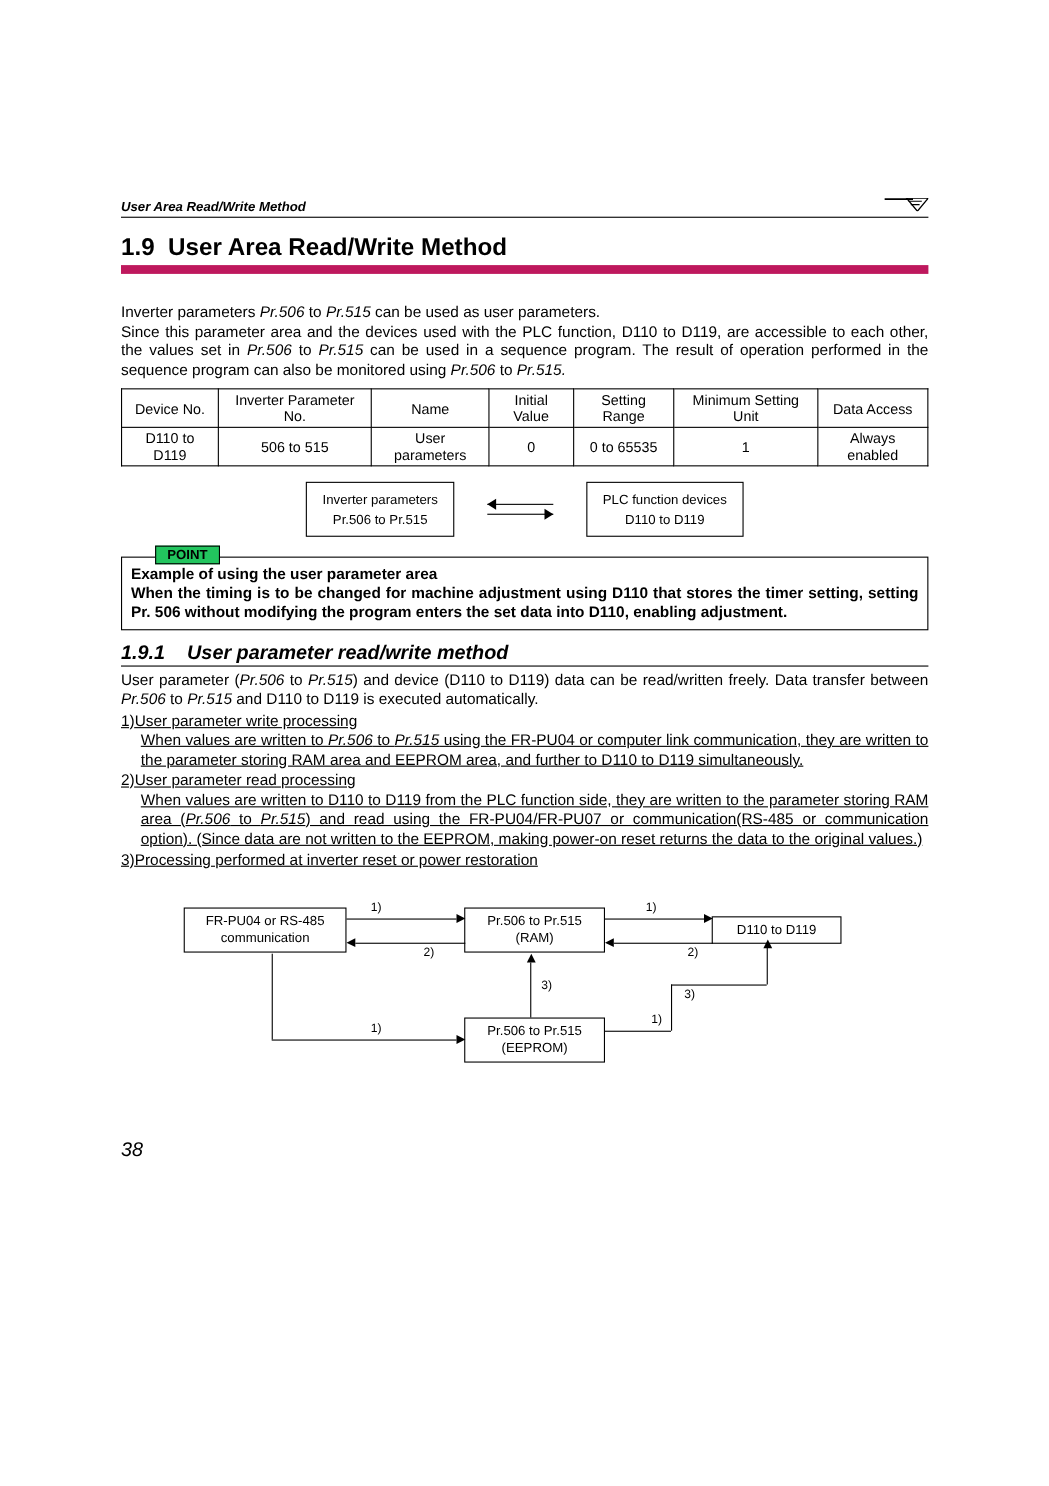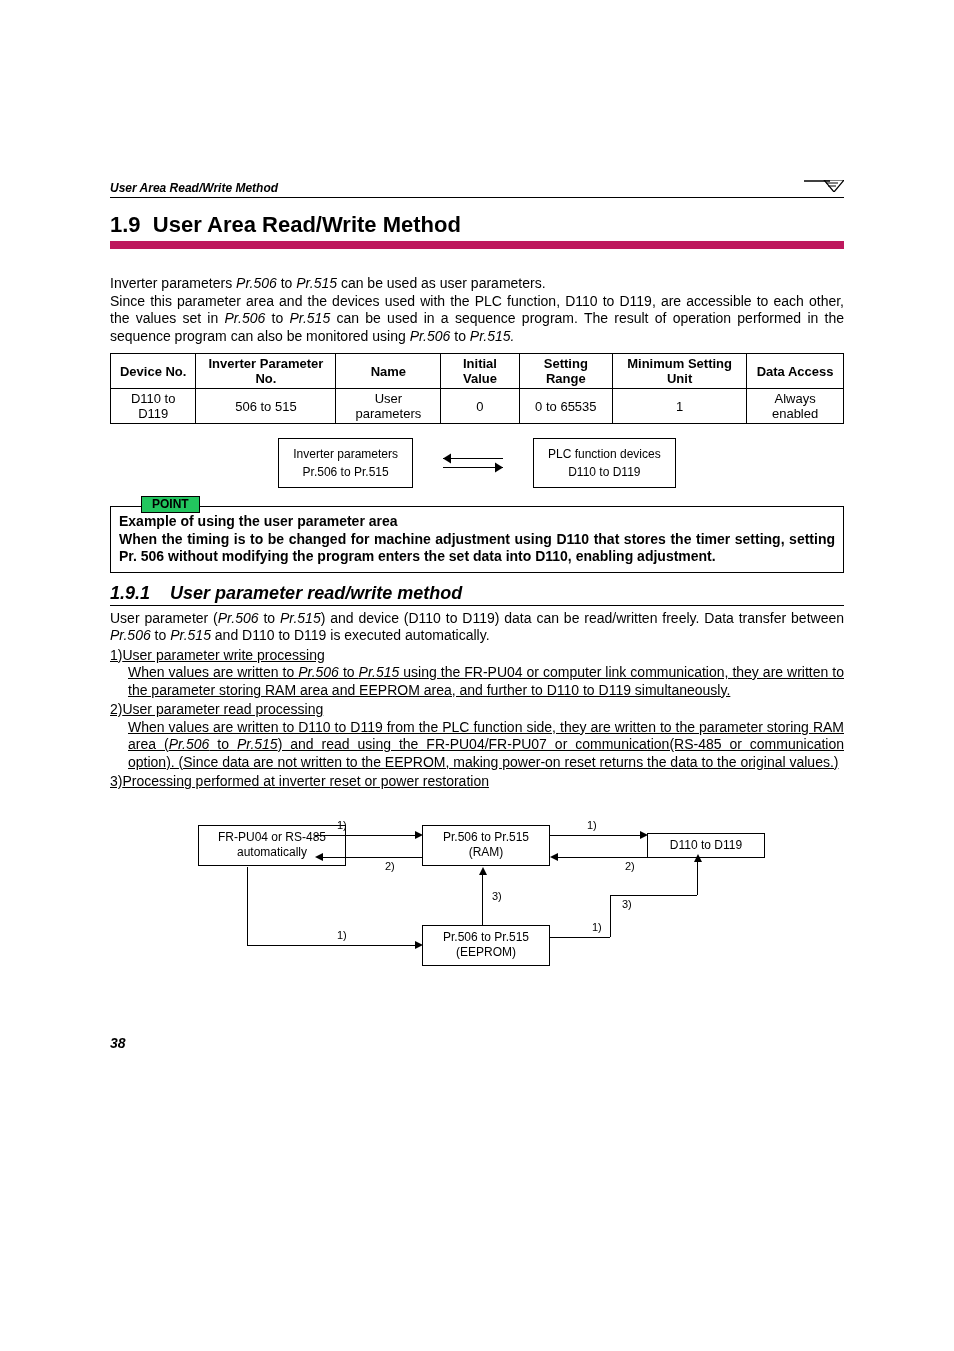--- a/index.html
+++ b/index.html
@@ -47,21 +47,21 @@
     margin-top: 8px;
     font-size: 13px;
   }
   table.param th, table.param td {
     border: 1px solid #000;
     padding: 2px 6px;
     text-align: center;
     vertical-align: middle;
   }
   table.param th {
-    font-weight: bold;
+    font-weight: normal;
   }
   .diagram1 {
     display: flex;
     justify-content: center;
     align-items: center;
     gap: 30px;
     margin: 14px 0 6px 0;
     font-size: 12px;
   }
   .dbox {
@@ -161,23 +161,23 @@
     width:0;height:0;
     border-left:4px solid transparent;
     border-right:4px solid transparent;
     border-bottom:8px solid #000;
   }
   .d2label {
     position: absolute;
     font-size: 11px;
   }
   .page-num {
-    font-weight: bold;
+    font-weight: normal;
     font-style: italic;
-    font-size: 14px;
+    font-size: 18px;
     margin-top: 60px;
   }
 </style>
 </head>
 <body>
 
 <div class="page">
 
   <div class="running-head">
     <span>User Area Read/Write Method</span>
@@ -261,22 +261,22 @@
       <span class="num">2)</span><span>User parameter read processing</span>
       <span class="desc"><span>When values are written to D110 to D119 from the PLC function side, they are written to the parameter storing RAM area (</span><span class="italic">Pr.506</span><span> to </span><span class="italic">Pr.515</span><span>) and read using the FR-PU04/FR-PU07 or communication(RS-485 or communication option). (Since data are not written to the EEPROM, making power-on reset returns the data to the original values.)</span></span>
     </div>
     <div class="item">
       <span class="num">3)</span><span>Processing performed at inverter reset or power restoration</span>
     </div>
   </div>
 
   <div class="diagram2">
 
-    <div class="d2box" style="left:0; top:20px; width:130px;margin-left:31px;">
-      <span>FR-PU04 or RS-485</span><br><span>automatically</span>
+    <div class="d2box" style="left:0; top:20px; width:130px;">
+      <span>FR-PU04 or RS-485</span><br><span>communication</span>
     </div>
     <div class="d2box" style="left:255px; top:20px; width:110px;">
       <span>Pr.506 to Pr.515</span><br><span>(RAM)</span>
     </div>
     <div class="d2box" style="left:480px; top:28px; width:100px;">
       <span>D110 to D119</span>
     </div>
     <div class="d2box" style="left:255px; top:120px; width:110px;">
       <span>Pr.506 to Pr.515</span><br><span>(EEPROM)</span>
     </div>

